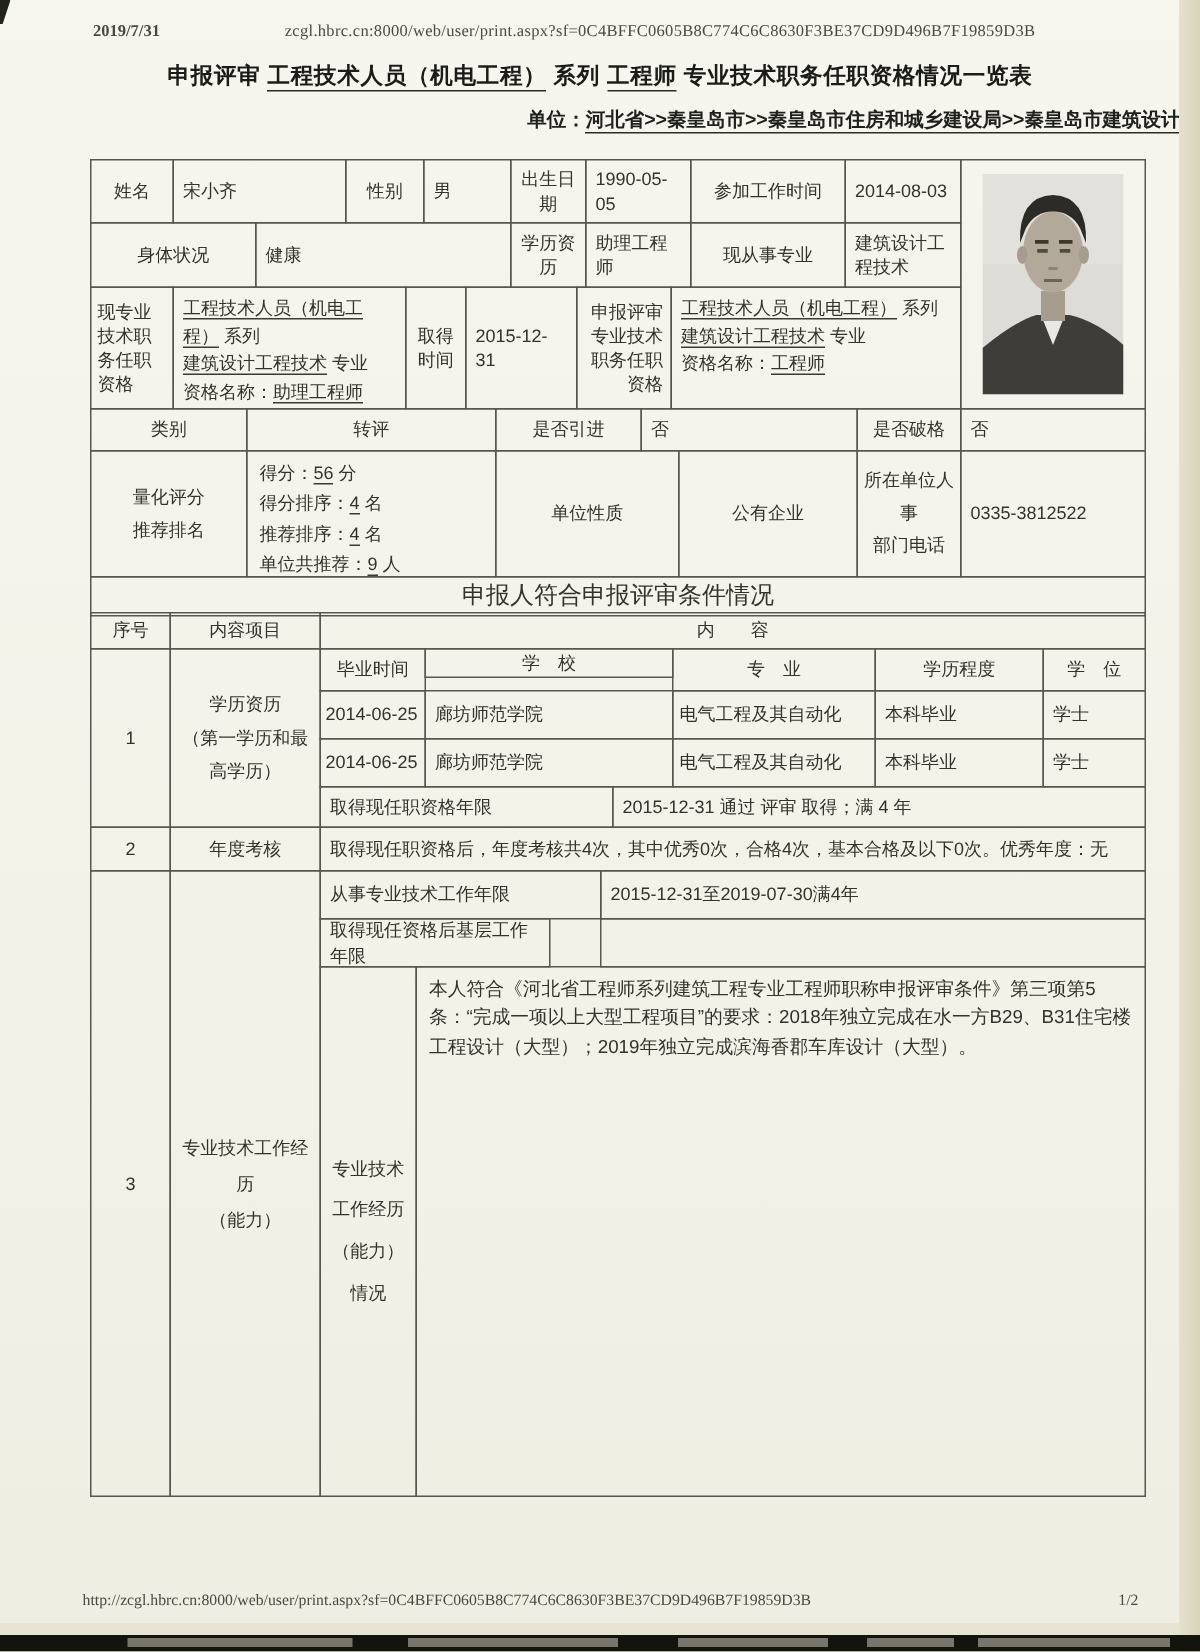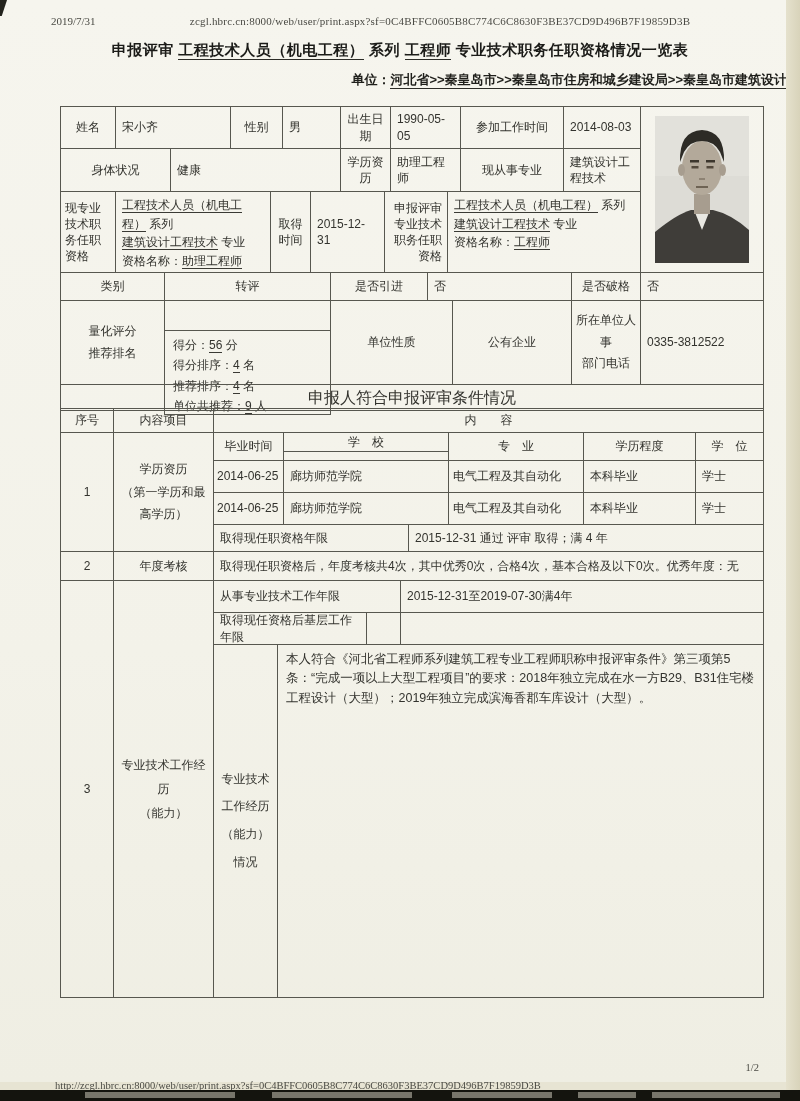--- a/index.html
+++ b/index.html
@@ -4,40 +4,40 @@
 <style>
   html,body{margin:0;padding:0;}
   body{width:800px;height:1101px;position:relative;background:#e7e4d3;font-family:"Liberation Sans",sans-serif;overflow:hidden;}
   .paper{position:absolute;left:0;top:0;width:786px;height:1082px;background:linear-gradient(180deg,#f6f5ee 0%,#f3f2e9 60%,#efeee3 100%);}
   .edge-right{position:absolute;right:0;top:0;width:14px;height:1101px;background:linear-gradient(90deg,#e5e1cd,#d8d3ba);}
   .corner-wedge{position:absolute;left:0;top:0;width:7px;height:16px;background:#23231d;clip-path:polygon(0 0,100% 0,25% 100%,0 100%);}
   .strip{position:absolute;left:0;top:1090px;width:800px;height:11px;background:#14140e;}
   .strip .cellpeek{position:absolute;top:2px;height:6px;background:#78766b;}
 
   .hdr{position:absolute;top:15px;left:0;width:800px;font-family:"Liberation Serif",serif;font-size:11px;color:#4a4a44;}
-  .hdr .d{position:absolute;left:51px;top:0;}
+  .hdr .d{position:absolute;left:62px;top:0;font-weight:bold;}
   .hdr .u-url{position:absolute;left:170px;top:0;width:540px;text-align:center;letter-spacing:.2px;}
 
   .title{position:absolute;top:41px;left:0;width:800px;text-align:center;font-size:15px;font-weight:bold;color:#1b1b18;letter-spacing:.5px;}
   .unitline{position:absolute;top:71px;left:0;width:800px;text-align:right;font-size:13px;font-weight:bold;color:#1f1f1b;}
   .u2{border-bottom:1.5px solid #2c2c27;padding-bottom:1px;}
   .u{border-bottom:1px solid #3a3a34;}
 
   .c{position:absolute;box-sizing:border-box;border:1px solid #57574f;font-size:12px;color:#33332e;line-height:1.35;}
   .lab{display:flex;align-items:center;justify-content:center;text-align:center;padding:2px 3px;}
   .val{display:flex;align-items:center;padding:2px 6px;text-align:left;}
   .blk{padding:4px 6px;line-height:1.55;}
   .ctr2{line-height:1.8;}
   .rt{justify-content:flex-end;text-align:right;padding-right:5px;}
   .lf{justify-content:flex-start;text-align:left;padding-left:4px;}
-  .det{padding:4px 8px;line-height:1.7;margin-top:30px;}
+  .det{padding:4px 8px;line-height:1.7;}
   .para{padding:5px 8px;line-height:1.55;font-size:12.5px;}
   .innerlab{line-height:2.3;}
   .ftr{position:absolute;top:1062px;left:0;width:800px;font-family:"Liberation Serif",serif;font-size:10.5px;color:#4a4a44;}
-  .ftr .fu{position:absolute;left:55px;top:0;margin-top:18px;}
+  .ftr .fu{position:absolute;left:55px;top:0;}
   .ftr .pg{position:absolute;right:41px;top:0;}
   .photo-wrap{display:flex;align-items:center;justify-content:center;}
 </style>
 </head>
 <body>
 
 <div class="paper"></div>
 <div class="corner-wedge"></div>
 
 <div class="hdr">

